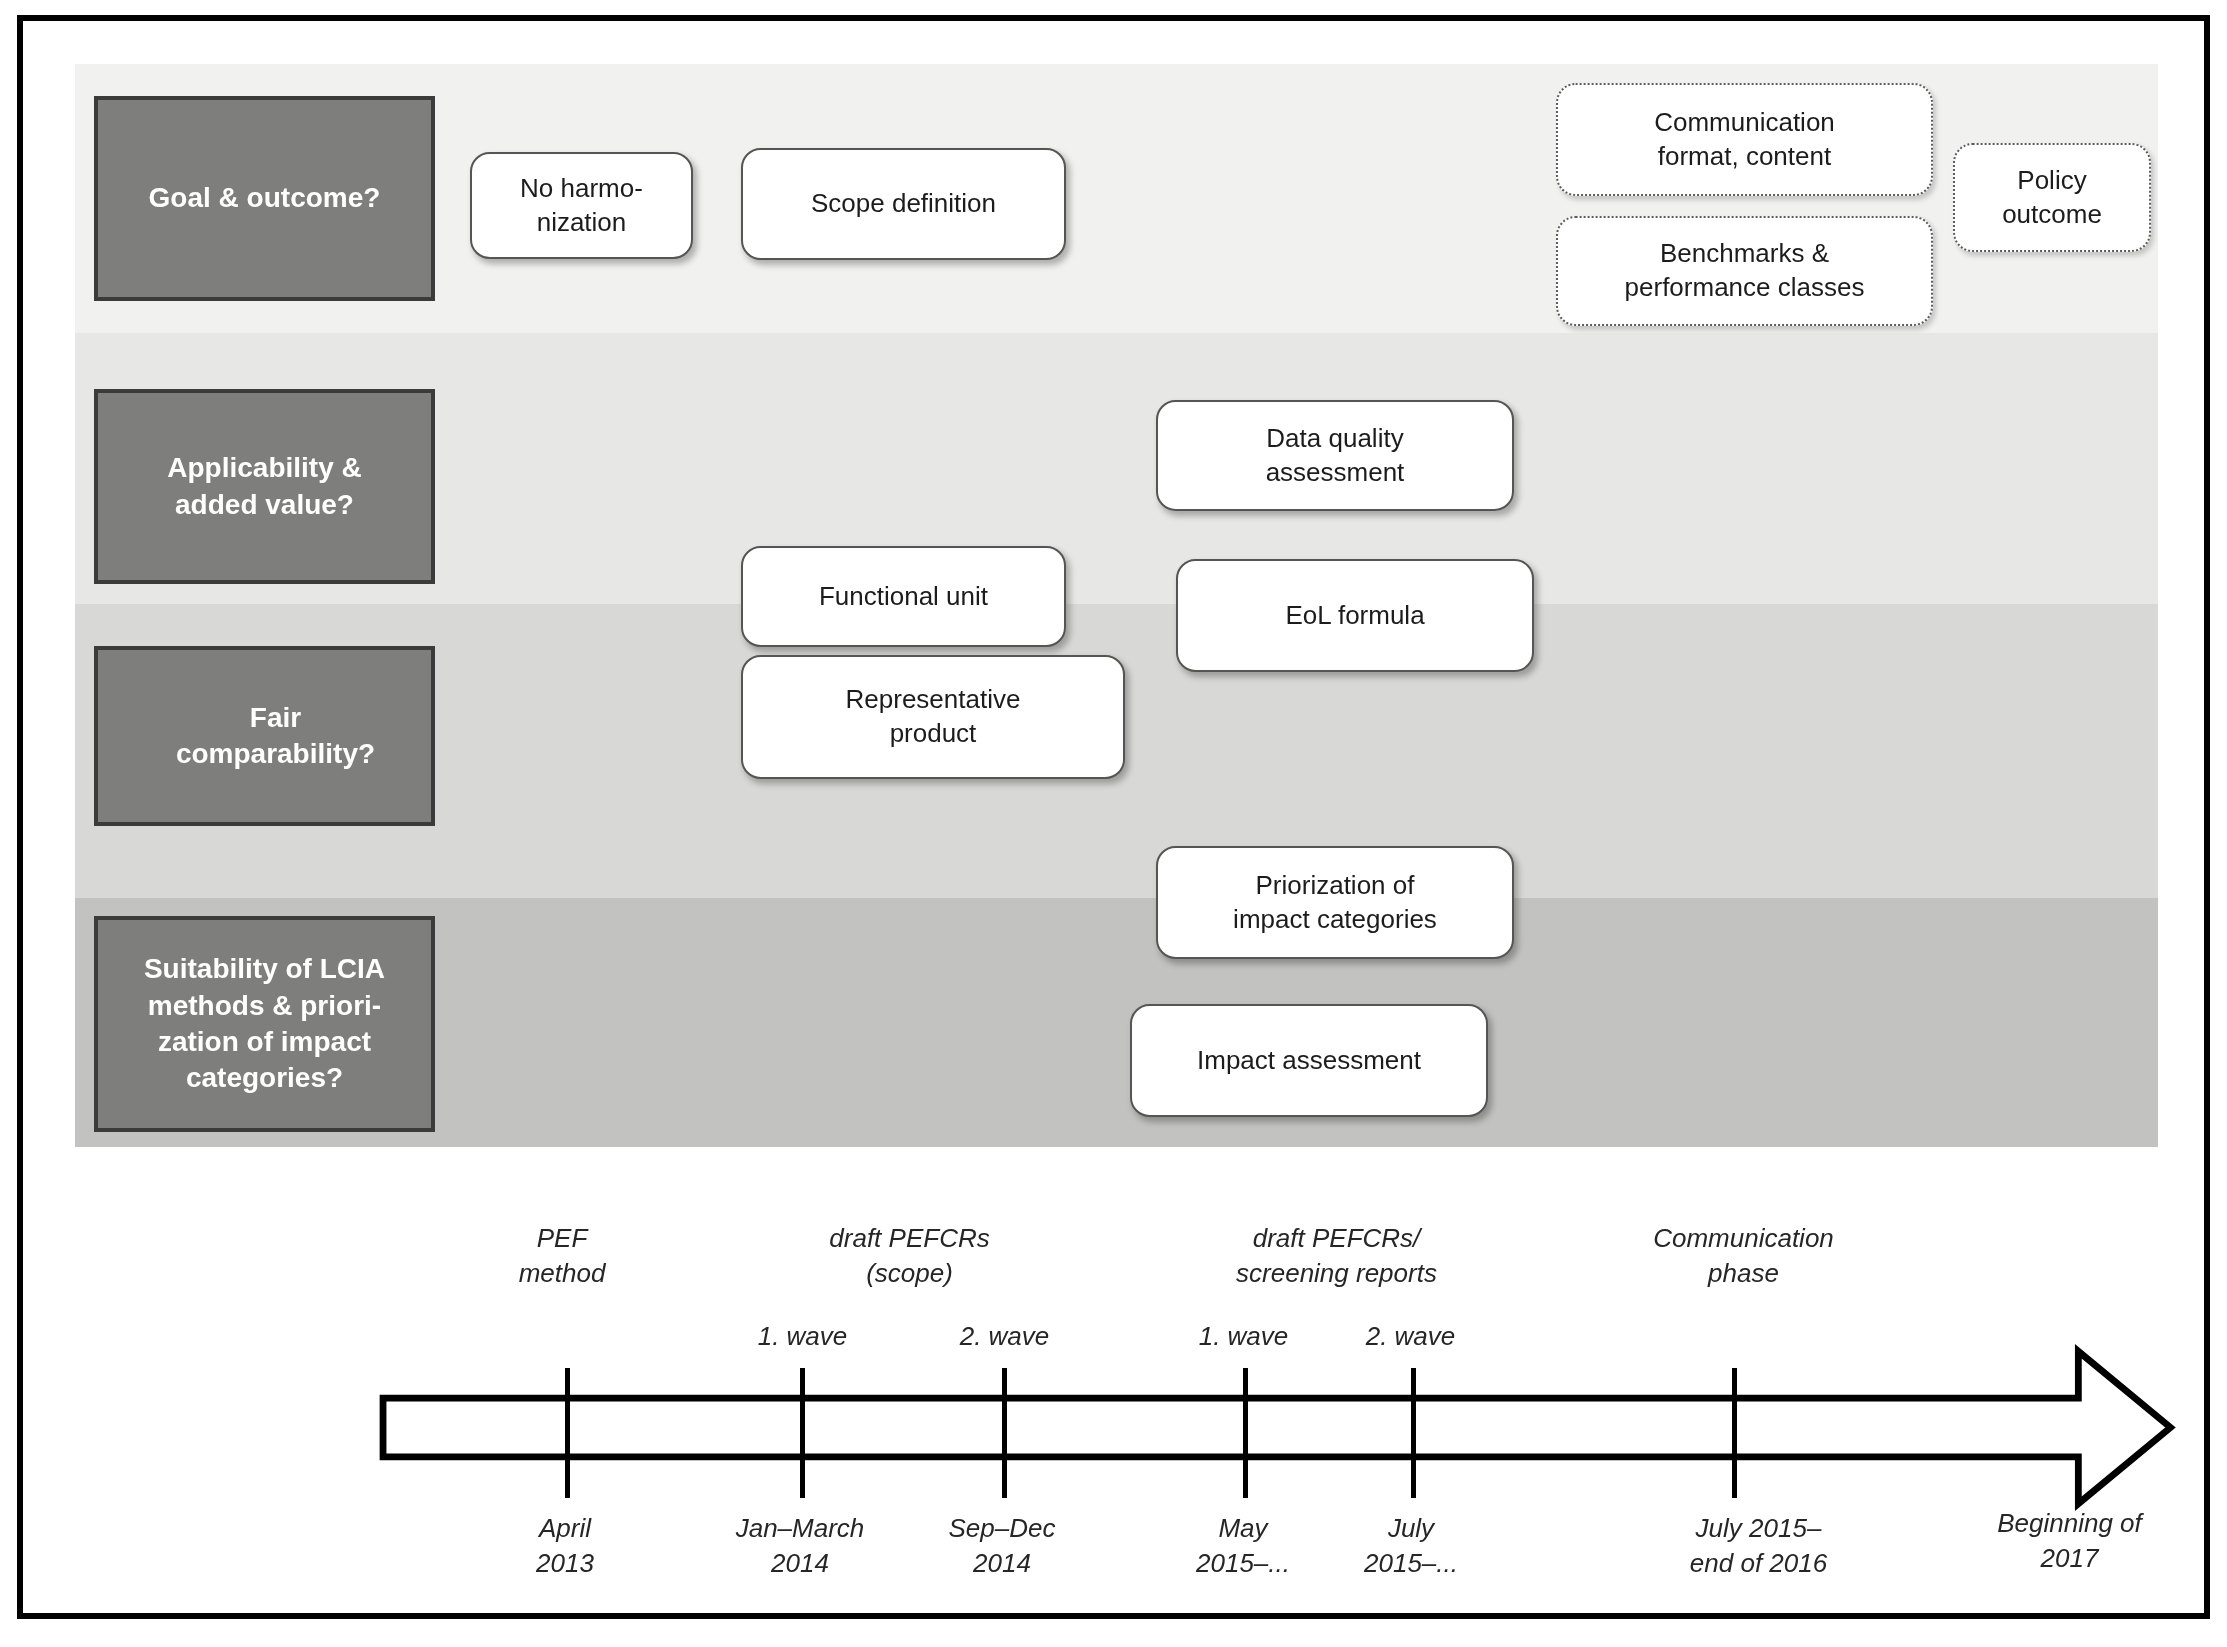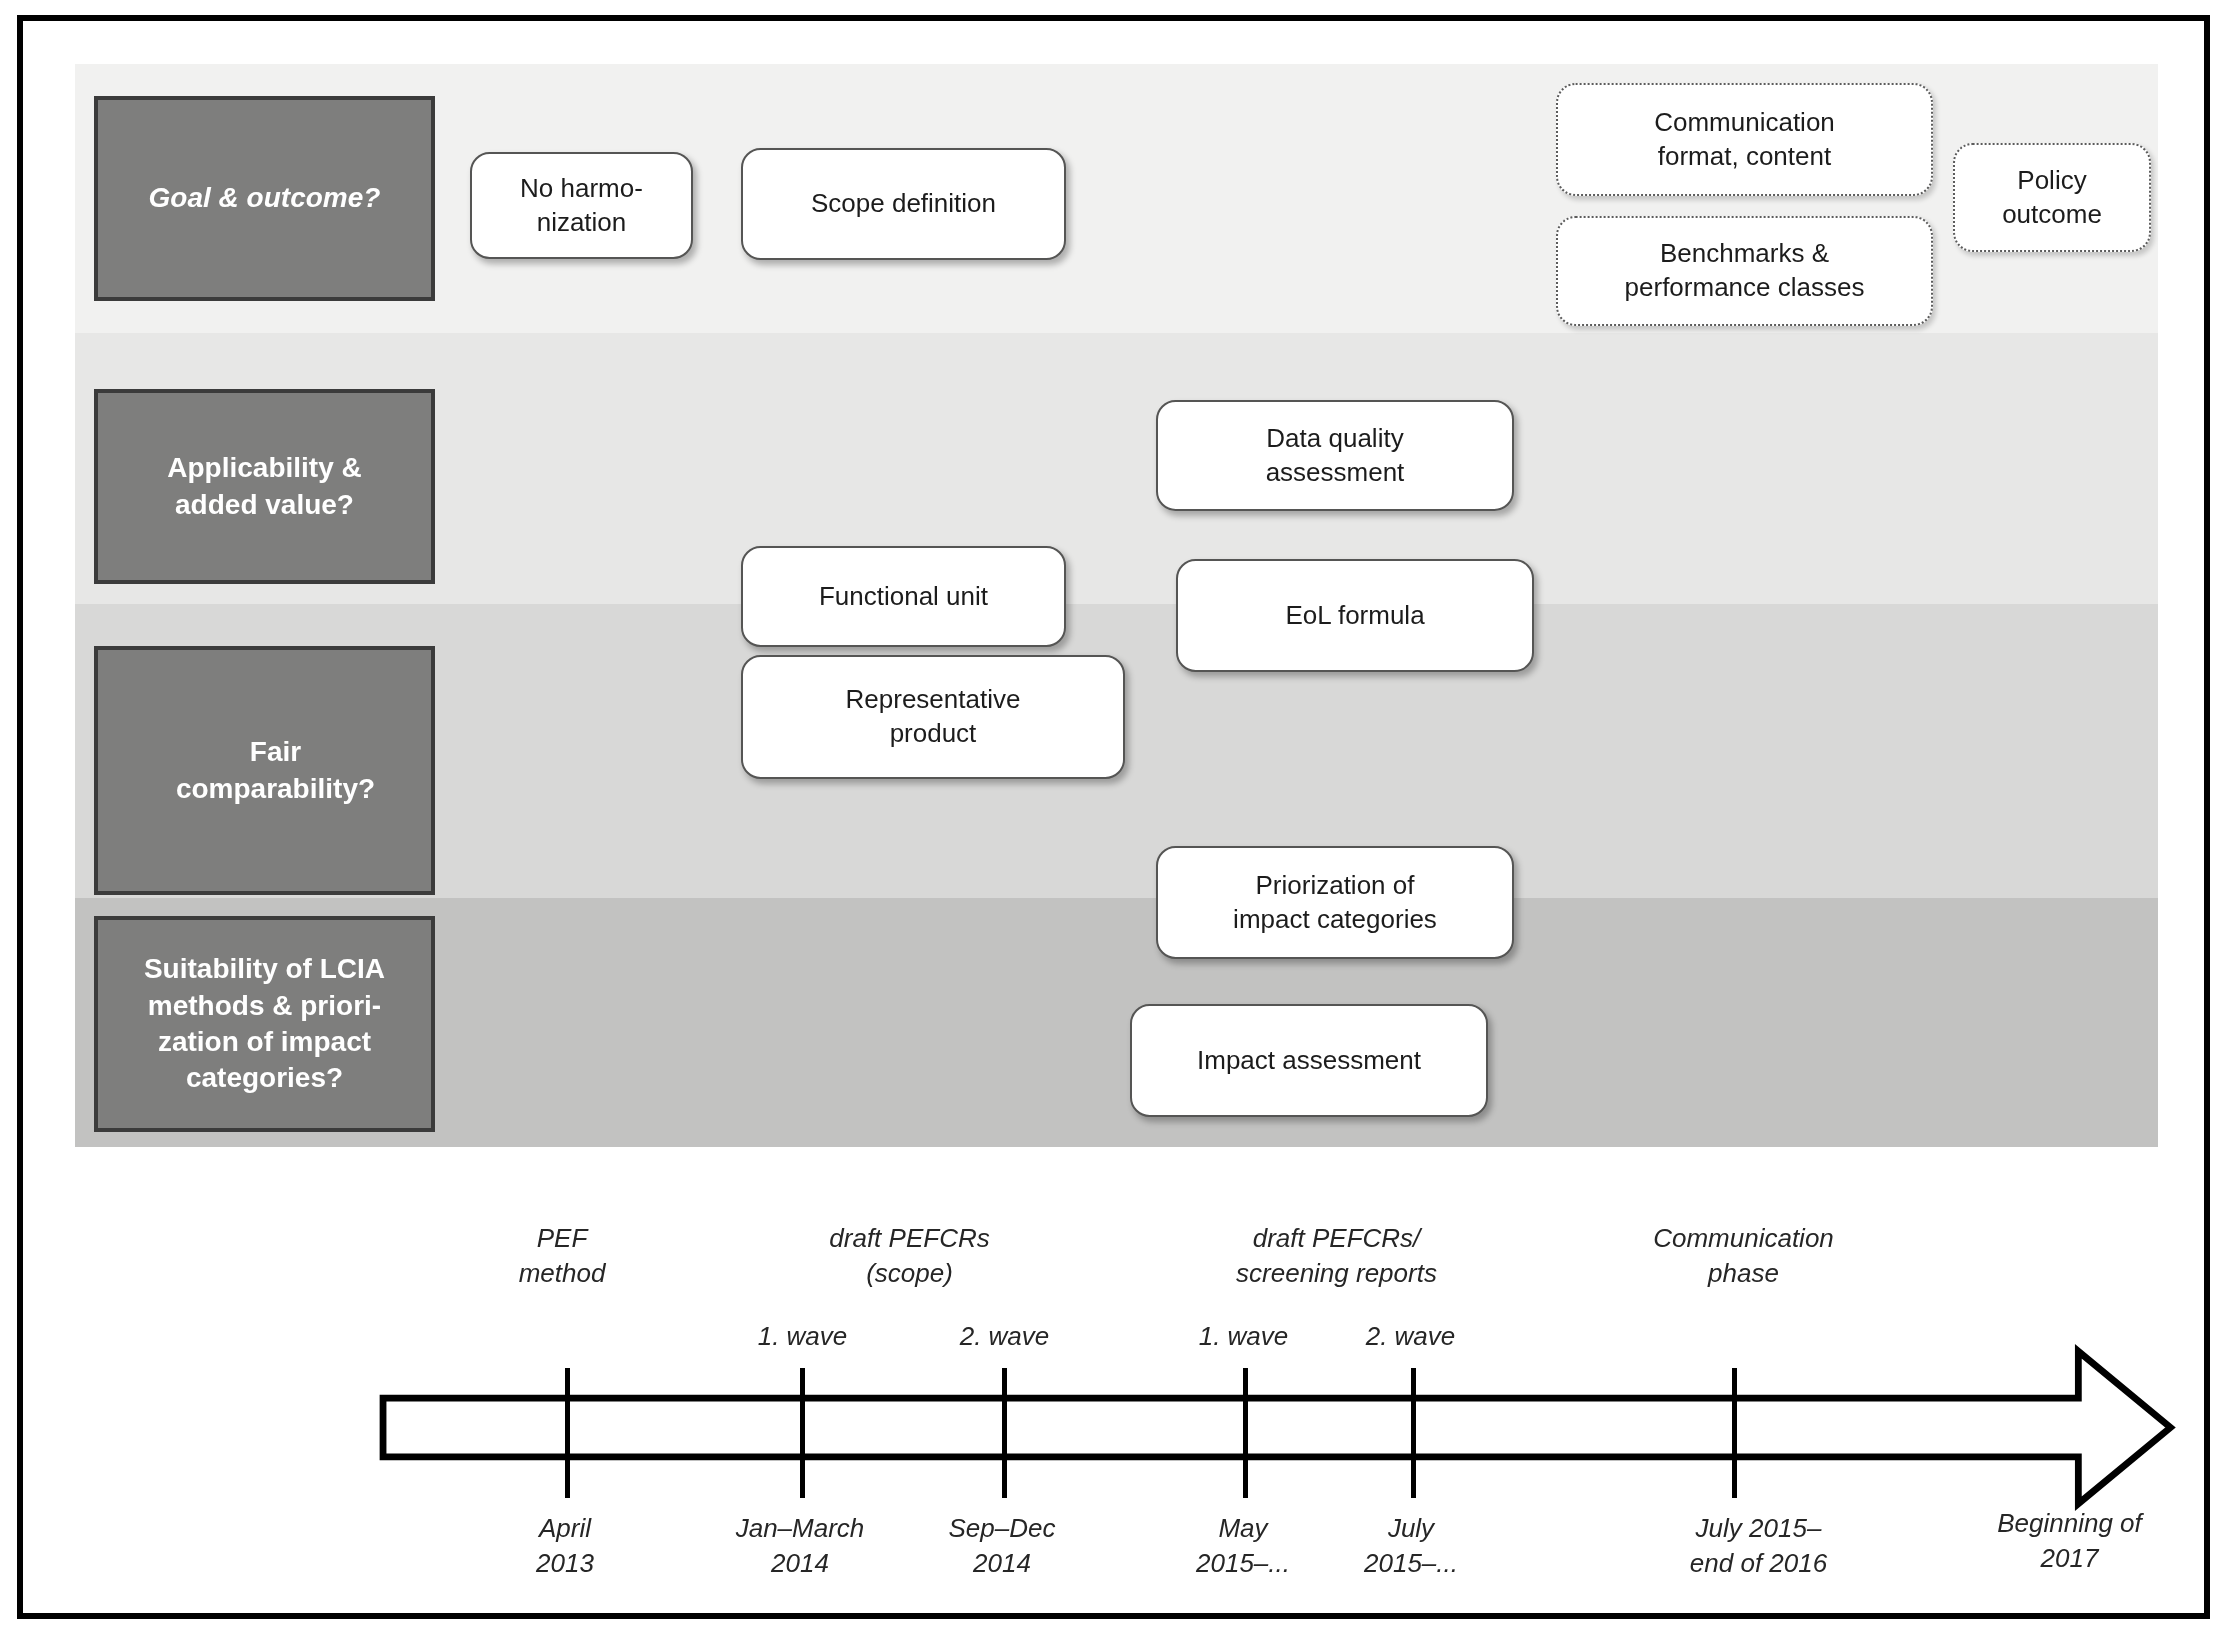--- a/index.html
+++ b/index.html
@@ -42,24 +42,24 @@
 <body>
 
 <div id="canvas">
   <div id="frame"></div>
 
   <div class="band band1"></div>
   <div class="band band2"></div>
   <div class="band band3"></div>
   <div class="band band4"></div>
 
-  <div class="qbox" style="top:96px;height:205px;font-style:italic;">Goal &amp; outcome?</div>
+  <div class="qbox" style="top:96px;height:205px;">Goal &amp; outcome?</div>
   <div class="qbox" style="top:389px;height:195px;text-align:center;">Applicability &amp;
 added value?</div>
-  <div class="qbox" style="top:646px;height:249px;padding-left:22px;">Fair
+  <div class="qbox" style="top:646px;height:180px;padding-left:22px;">Fair
 comparability?</div>
   <div class="qbox" style="top:916px;height:216px;">Suitability of LCIA
 methods &amp; priori-
 zation of impact
 categories?</div>
 
   <div class="wbox" style="left:470px;top:152px;width:223px;height:107px;">No harmo-
 nization</div>
   <div class="wbox" style="left:741px;top:148px;width:325px;height:112px;">Scope definition</div>
   <div class="wbox dotted" style="left:1556px;top:83px;width:377px;height:113px;">Communication

